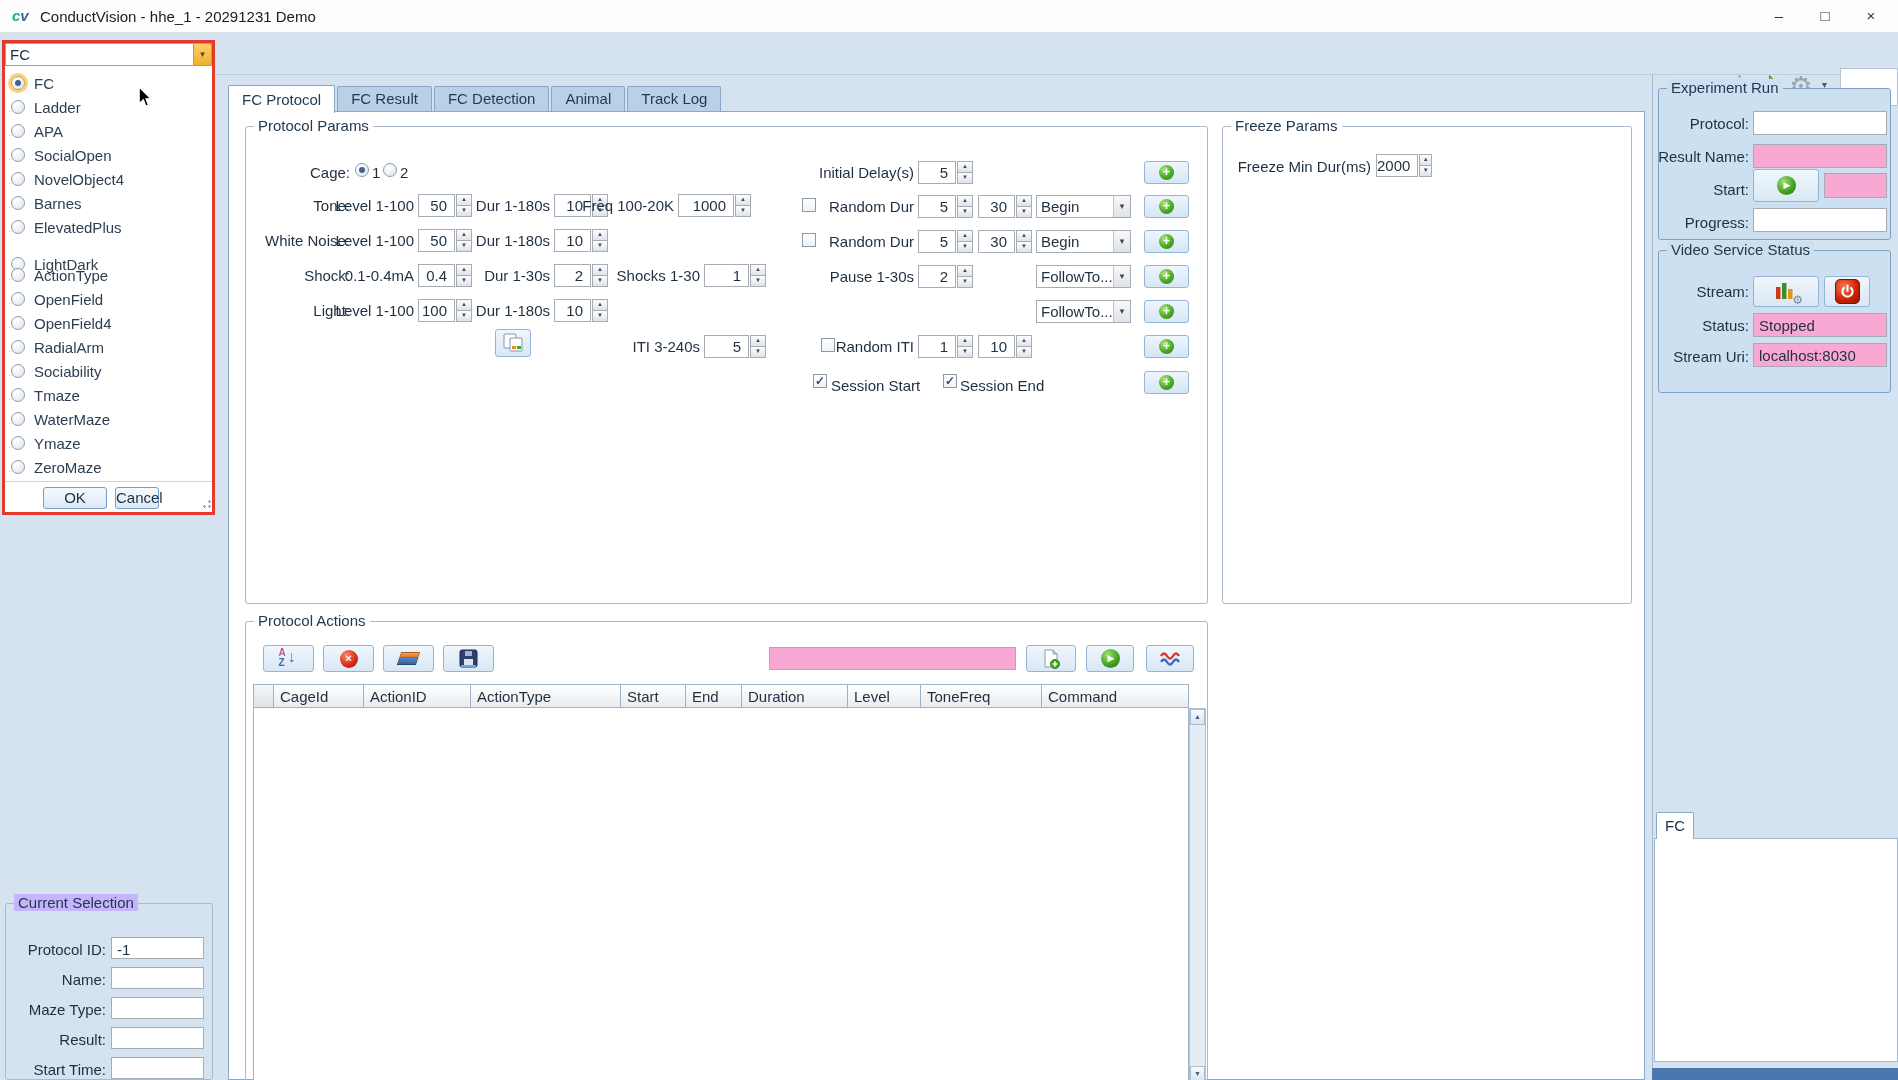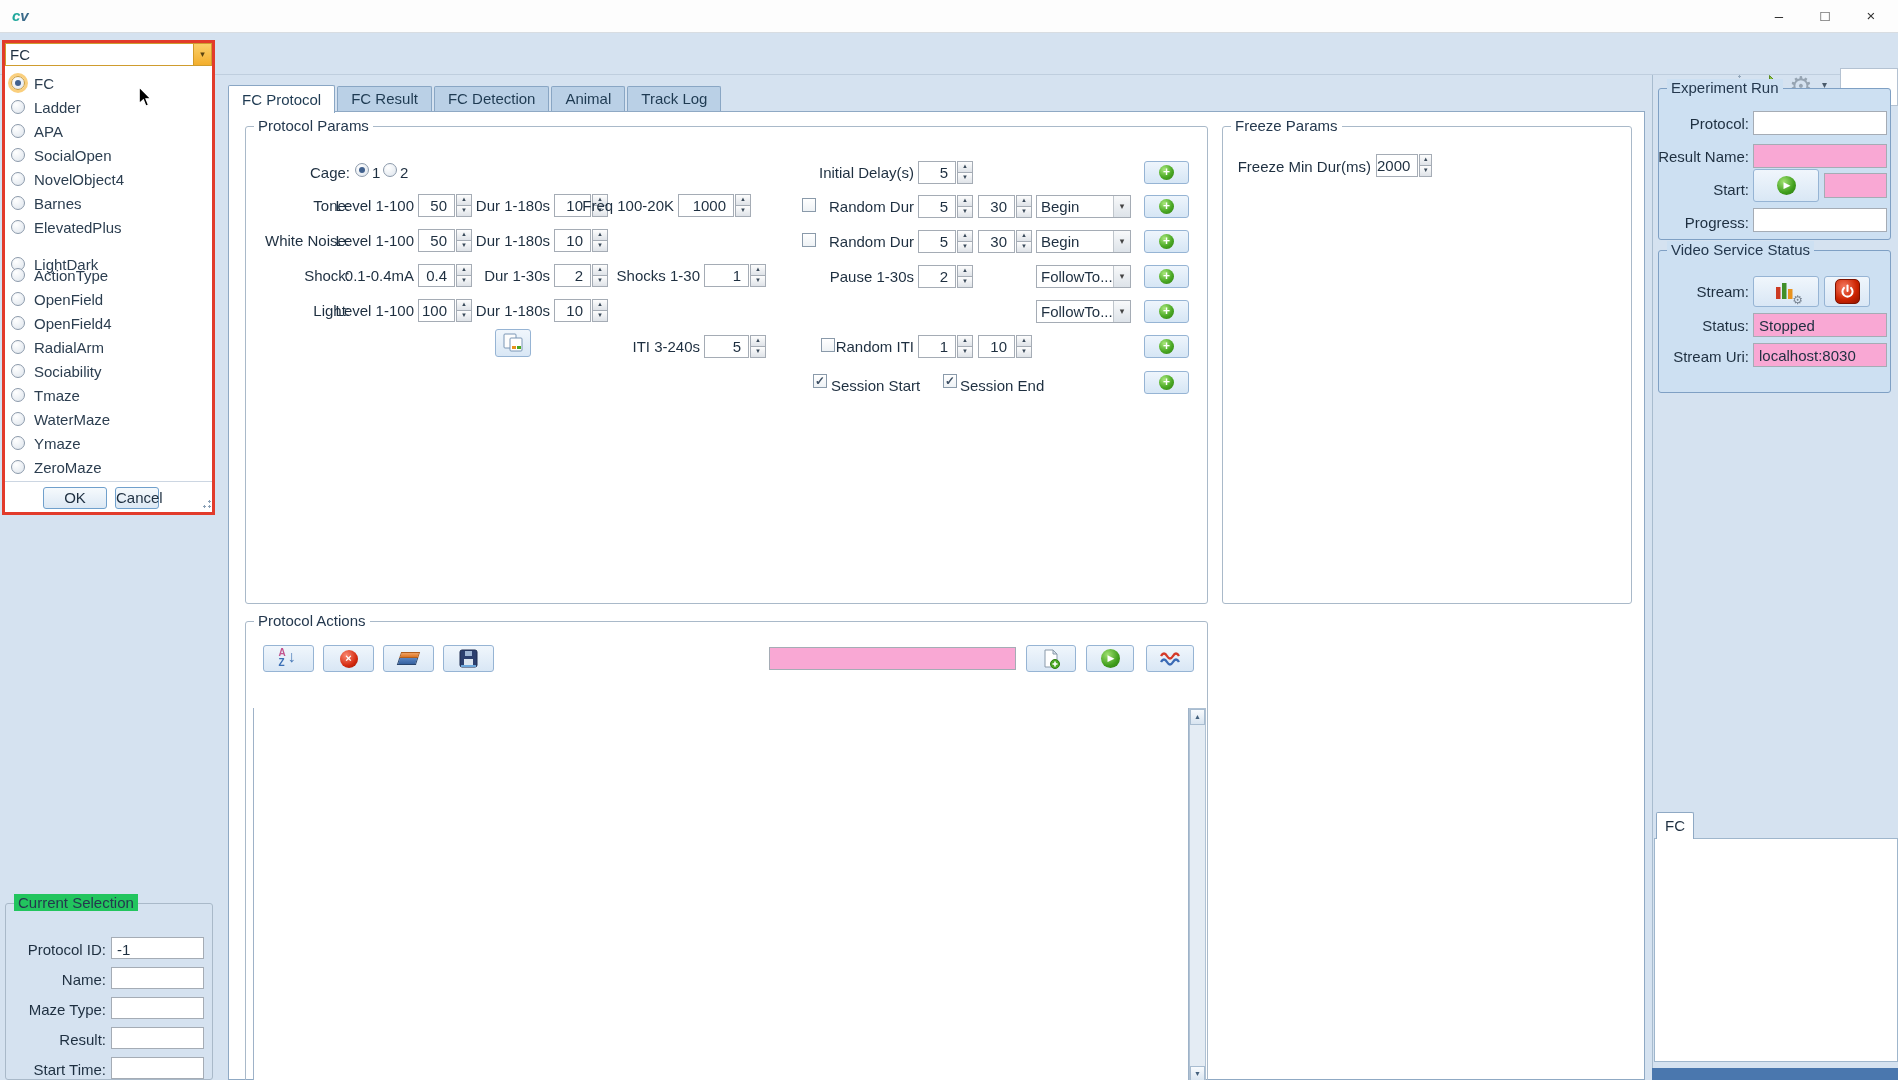--- a/index.html
+++ b/index.html
@@ -41,21 +41,21 @@
 .tabs { position:absolute; left:228px; top:85px; display:flex; align-items:flex-end; z-index:3; }
 .tab { height:25px; padding:3px 13px 0; background:#bad0e6; border:1px solid #89a6c4; border-bottom:none; border-radius:2px 2px 0 0; margin-right:2px; color:#1e3a52; }
 .tab.active { background:#fff; height:28px; padding-top:5px; margin-bottom:-2px; }
 .content { position:absolute; left:228px; top:111px; width:1417px; height:969px; background:#fff; border:1px solid #8fa9c4; }
 
 
 .g { position:absolute; border:1px solid #a9b9c9; border-radius:3px; }
 .gt { position:absolute; top:-10px; left:8px; padding:0 4px; color:#24384e; background:#fff; white-space:nowrap; }
 .g.blue { background:#cde0f2; border-color:#7fa0c4; }
 .g.blue .gt { background:#cde0f2; }
-.g.onbg .gt { background:#22c55e; }
+.g.onbg .gt { background:#c4b5fd; }
 
 
 .lb { position:absolute; white-space:nowrap; line-height:17px; }
 .rl { text-align:right; }
 
 
 .sb { position:absolute; height:23px; display:flex; }
 .sv { flex:1; background:#fff; border:1px solid #a5acb5; text-align:right; padding-right:7px; line-height:21px; }
 .sbt { width:16px; display:flex; flex-direction:column; margin-left:1px; }
 .sbt span { flex:1; border:1px solid #a5acb5; background:linear-gradient(#fdfdfd,#dfe3e8); font-size:6px; line-height:9px; text-align:center; color:#3a4a5a; }
@@ -104,20 +104,21 @@
 .vdiv { position:absolute; left:1652px; top:75px; width:1px; height:1005px; background:#a8bccf; }
 .side-tab { position:absolute; left:1656px; top:812px; width:38px; height:27px; background:#fff; border:1px solid #8fa9c4; border-bottom:none; border-radius:2px 2px 0 0; text-align:center; line-height:26px; z-index:2; }
 .side-panel { position:absolute; left:1654px; top:838px; width:244px; height:224px; background:#fff; border:1px solid #9fb6cc; }
 .bstrip { position:absolute; left:1652px; top:1068px; width:246px; height:12px; background:#4a77ae; }
 </style>
 </head>
 <body>
 
 <div class="titlebar">
   <span class="logo"><span style="color:#1fa79b">c</span><span style="color:#3a6a8a">v</span></span>
+  <span class="title-text">ConductVision - hhe_1 - 20291231 Demo</span>
   <span class="wcb" style="left:1756px">–</span>
   <span class="wcb" style="left:1802px">□</span>
   <span class="wcb" style="left:1848px">×</span>
 </div>
 <div class="handle-pill"></div>
 
 <div class="toolbar">
   <span class="tgrip"></span>
   <span class="tb-ic" style="left:1746px">
     <svg width="28" height="26" viewBox="0 0 28 26">
@@ -498,20 +499,32 @@
   <span class="tbtn" style="left:840px;top:23px;width:48px">
     <span class="circle-green"><span style="margin-left:2px">▶</span></span>
   </span>
   <span class="tbtn" style="left:900px;top:23px;width:48px">
     <svg width="22" height="18">
       <path d="M2 6 q3 -5 6 0 t6 0 t6 0" stroke="#d43a2a" stroke-width="2.4" fill="none"></path>
       <path d="M2 12 q3 -5 6 0 t6 0 t6 0" stroke="#3a6ab5" stroke-width="2.4" fill="none"></path>
     </svg>
   </span>
 
+  <div class="th-row" id="grid-header" style="left:7px;top:62px">
+      <span class="th sel" style="width: 21px;"></span>
+      <span class="th" style="width: 90px;">CageId</span>
+      <span class="th" style="width: 107px;">ActionID</span>
+      <span class="th" style="width: 150px;">ActionType</span>
+      <span class="th" style="width: 65px;">Start</span>
+      <span class="th" style="width: 56px;">End</span>
+      <span class="th" style="width: 106px;">Duration</span>
+      <span class="th" style="width: 73px;">Level</span>
+      <span class="th" style="width: 121px;">ToneFreq</span>
+      <span class="th" style="width: 147px;">Command</span>
+    </div>
   <div class="tbody" style="left:7px;top:86px;width:936px;height:374px"></div>
   <div class="vscroll" style="left:943px;top:86px;height:374px">
     <span class="varrow" style="top:0">▲</span>
     <span class="varrow" style="top:357px">▼</span>
   </div>
 </div>
 
 <div class="vdiv"></div>
 
 <div class="g blue" style="left:1658px;top:88px;width:233px;height:152px">

